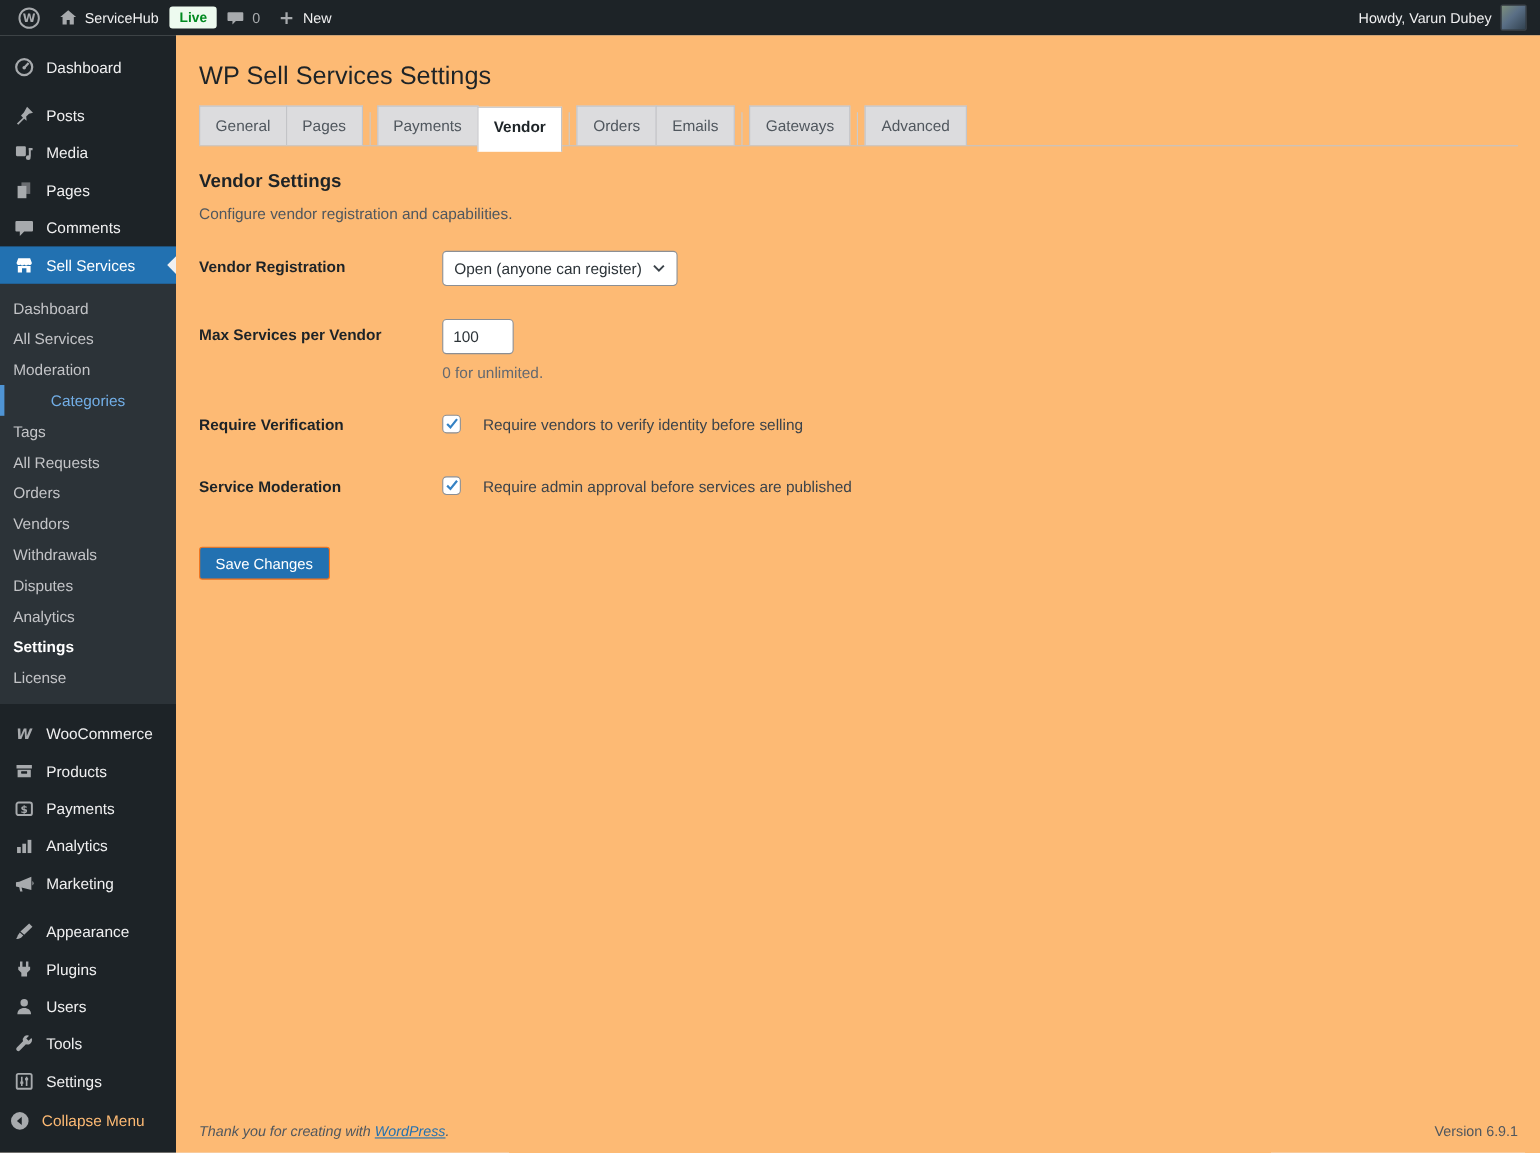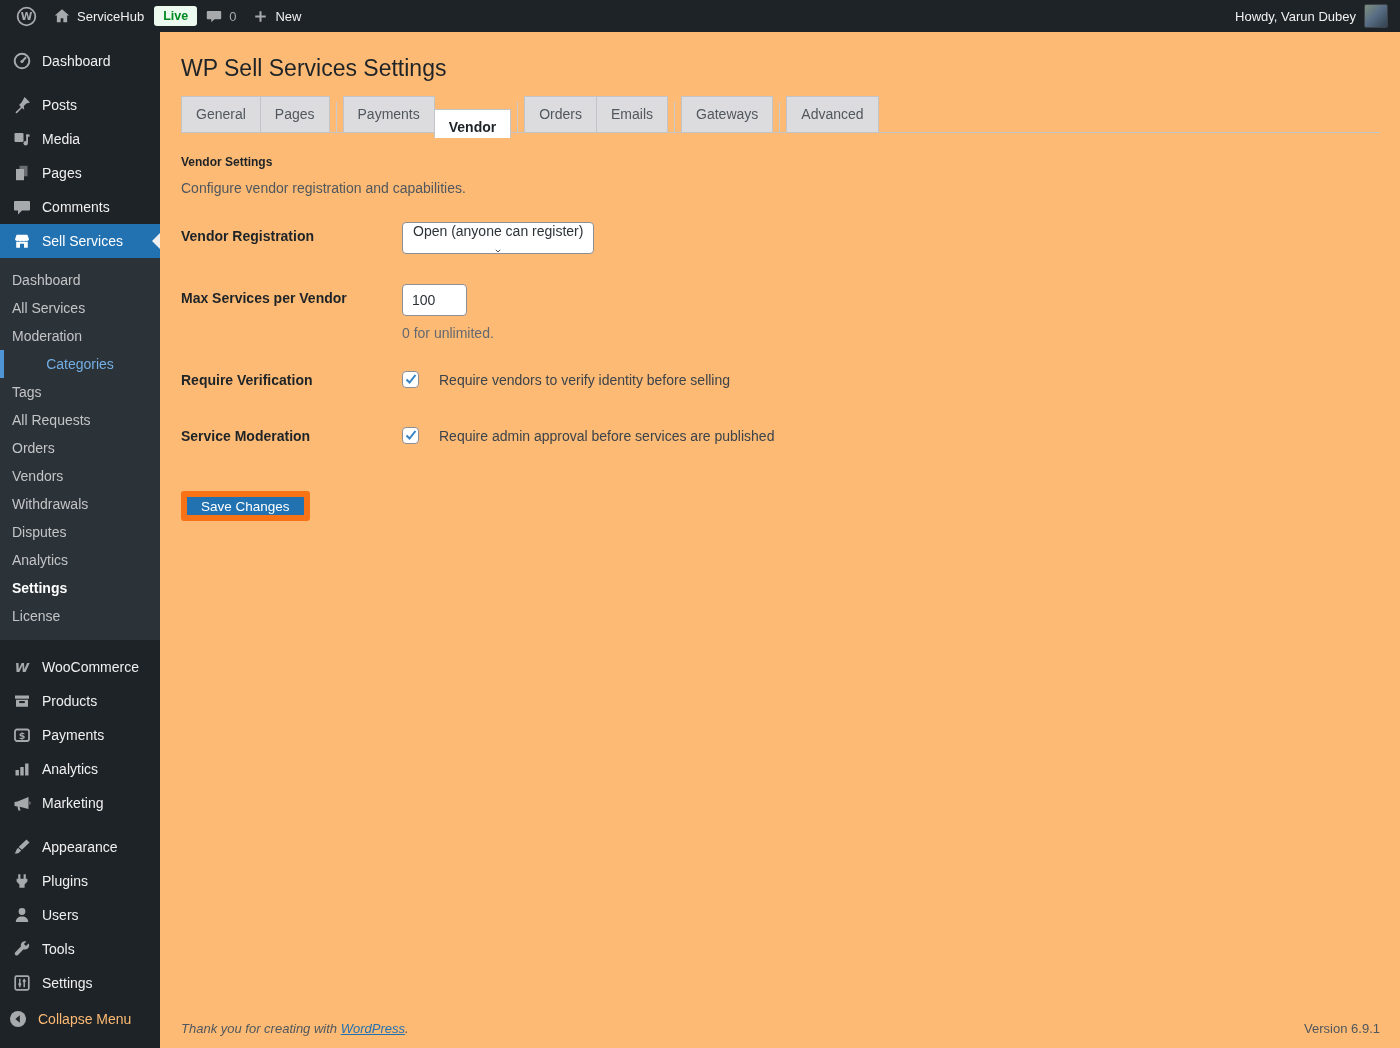--- a/index.html
+++ b/index.html
@@ -73,55 +73,55 @@
 
   .tabs { display:flex; align-items:flex-end; border-bottom:1px solid #c3c4c7; margin-top:13px; }
   .tab {
     background:#dcdcde; border:1px solid #c3c4c7; border-bottom:none;
     padding:7px 14px; font-size:14px; color:#50575e; line-height:21px;
     cursor:pointer; white-space:nowrap;
   }
   .tab.joined { margin-left:-1px; }
   .tab.active {
     background:#fff; color:#1d2327; font-weight:700;
-    padding-bottom:0; margin-bottom:-6px; position:relative; z-index:2;
+    padding-bottom:12px; margin-bottom:-6px; position:relative; z-index:2;
   }
   .tab-gap { width:1px; height:30px; background:#c9cbcd; margin:0 6px; align-self:flex-end; }
 
-  h2.section-heading { font-size:12px; font-weight:700; color:#1d2327; margin:22px 0 0; }
+  h2.section-heading { font-size:17px; font-weight:700; color:#1d2327; margin:22px 0 0; }
   .section-desc { font-size:14px; color:#50575e; margin:11px 0 0; }
 
   .form { margin-top:26px; }
   .form-row { display:flex; align-items:flex-start; margin-bottom:30px; }
   .form-row.cb-row { margin-bottom:39px; }
   .form-label { width:221px; flex:0 0 221px; font-size:14px; font-weight:700; color:#1d2327; padding-top:6px; }
   .cb-row .form-label { padding-top:1px; }
 
   .select-box {
     display:inline-flex; align-items:center; background:#fff;
     border:1px solid #8c8f94; border-radius:4px; padding:0 10px;
-    height:32px; font-size:14px; color:#2c3338; gap:10px; cursor:pointer;flex-direction:column;
+    height:32px; font-size:14px; color:#2c3338; gap:10px; cursor:pointer;
   }
   .text-input {
     width:65px; height:32px; border:1px solid #8c8f94; border-radius:4px;
     padding:0 9px; font-size:14px; color:#2c3338; background:#fff;
     font-family:"Liberation Sans","DejaVu Sans",sans-serif;
   }
   .help-text { font-size:14px; color:#646970; margin-top:9px; }
 
   .cb-wrap { display:flex; align-items:center; gap:20px; }
   .checkbox {
     width:17px; height:17px; background:#fff; border:1px solid #8c8f94;
     border-radius:4px; display:inline-flex; align-items:center; justify-content:center;
     cursor:pointer; flex:0 0 17px;
   }
   .cb-label { font-size:14px; color:#3c434a; }
 
   .save-btn {
-    background:#2271b1; color:#fff; border:6px solid #f97316; border-radius:3px;
+    background:#2271b1; color:#fff; border:1px solid #f97316; border-radius:3px;
     font-size:13.5px; padding:0 14px; height:30px; cursor:pointer; margin-top:8px;
     font-family:"Liberation Sans","DejaVu Sans",sans-serif;
   }
 
   .spacer { flex:1; }
   .footer {
     display:flex; justify-content:space-between; align-items:baseline;
     padding-bottom:12px; font-size:13px; color:#50575e;
   }
   .footer-thanks { font-style:italic; }

